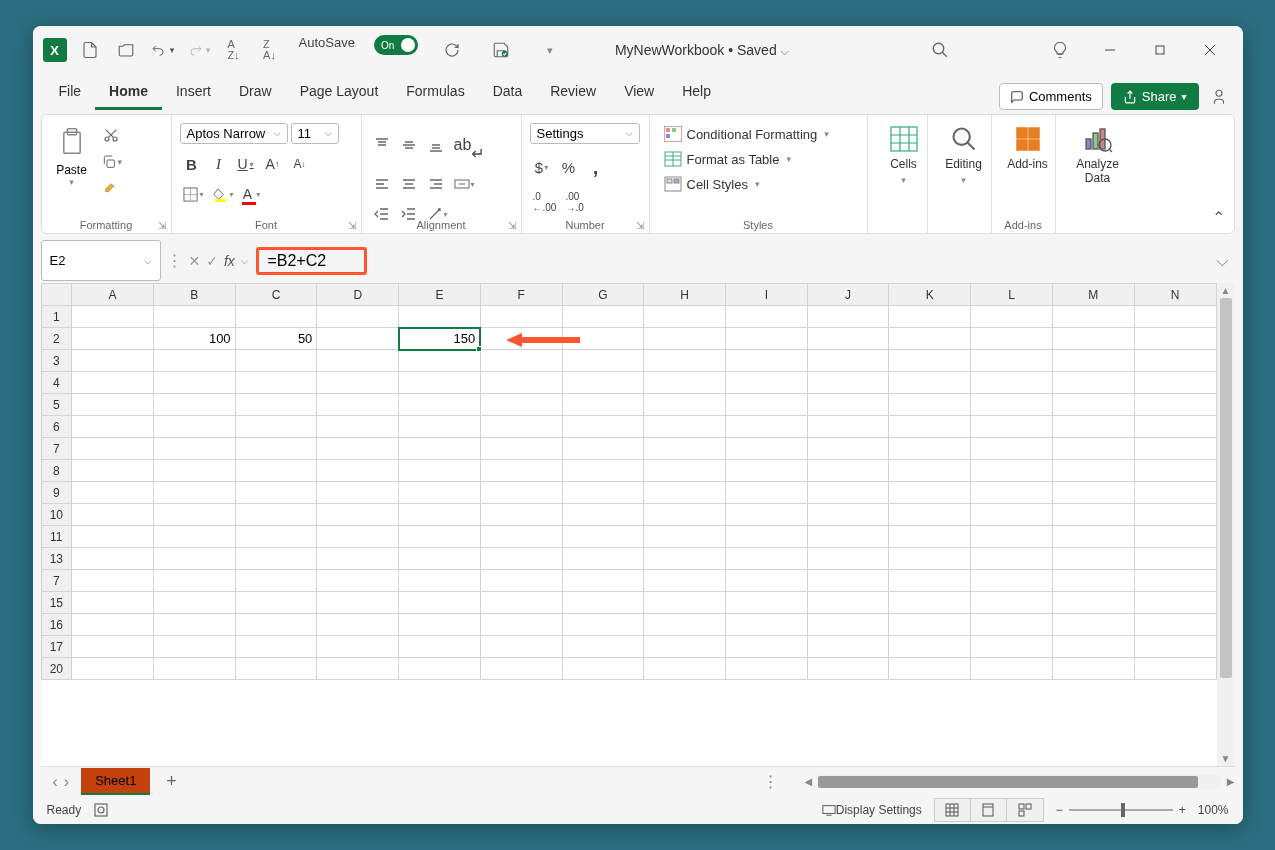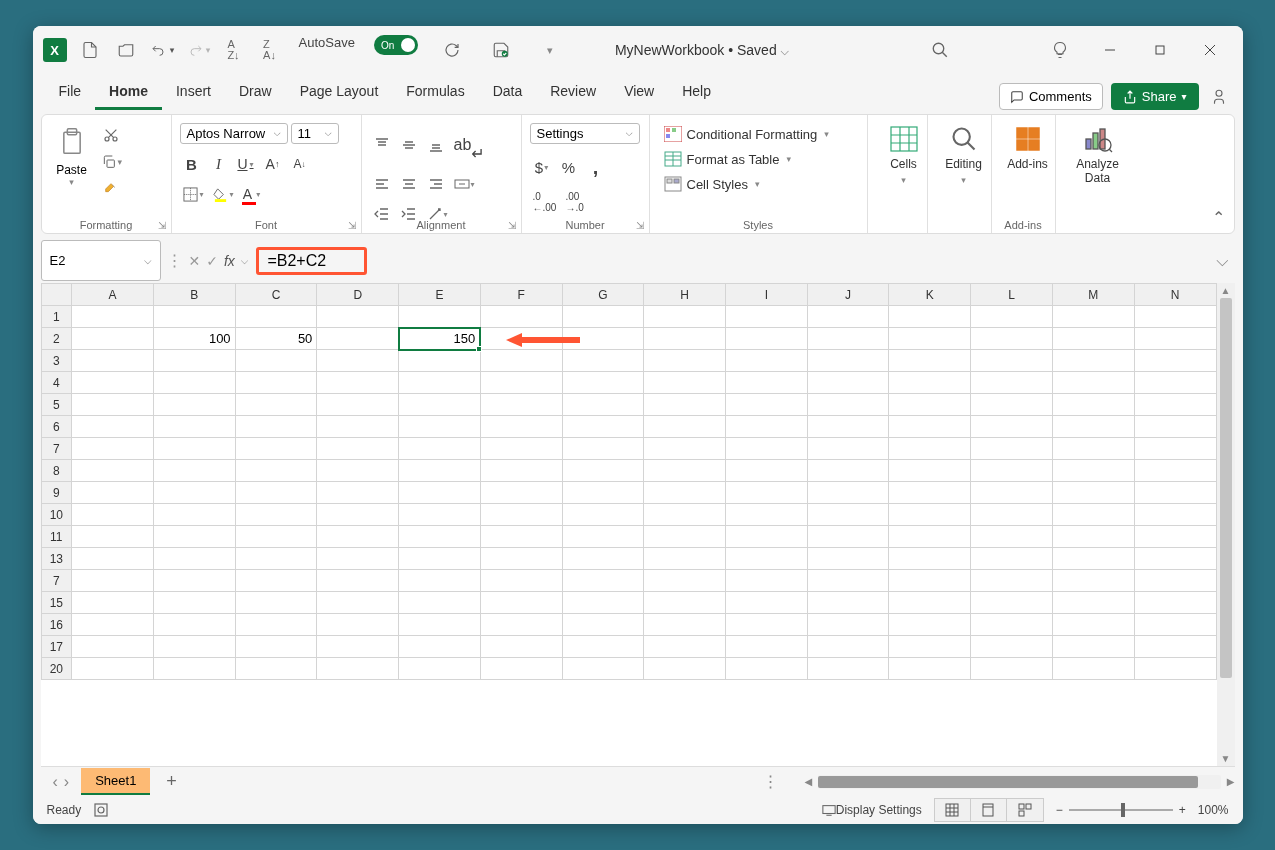--- a/index.html
+++ b/index.html
@@ -51,21 +51,21 @@
 .cell-selected { border: 2px solid #107c41 !important; position: relative; }
 .fill-handle { position: absolute; bottom: -3px; right: -3px; width: 6px; height: 6px; background: #107c41; border: 1px solid #fff; }
 .arrow-annot { position: absolute; left: 465px; top: 50px; color: #ff5533; display: flex; align-items: center; }
 .arrow-head { width: 0; height: 0; border-top: 7px solid transparent; border-bottom: 7px solid transparent; border-right: 16px solid #ff5533; }
 .arrow-line { width: 58px; height: 6px; background: #ff5533; }
 .vscroll { width: 18px; background: #f0f0f0; display: flex; flex-direction: column; align-items: center; padding: 2px 0; }
 .vscroll-track { flex: 1; width: 14px; background: #f0f0f0; margin: 2px 0; position: relative; }
 .vscroll-thumb { width: 12px; height: 380px; background: #c4c4c4; border-radius: 2px; position: absolute; top: 0; left: 1px; }
 .sheets-bar { height: 30px; display: flex; align-items: center; background: #f5f5f5; margin: 0 8px; border-top: 1px solid #ddd; }
 .nav-arrows { display: flex; gap: 6px; padding: 0 12px; color: #888; }
-.sheet-tab { padding: 5px 14px; font-size: 13px; background: #fdba74; border-bottom: 2px solid #107c41; }
+.sheet-tab { padding: 5px 14px; font-size: 13px; background: #c2410c; border-bottom: 2px solid #107c41; }
 .add-sheet { margin-left: 16px; color: #666; font-size: 18px; }
 .hscroll { flex: 1; margin-left: 18px; display: flex; align-items: center; }
 .hscroll-track { flex: 1; height: 14px; background: #f0f0f0; border-radius: 2px; margin: 0 6px; position: relative; }
 .hscroll-thumb { height: 12px; width: 380px; background: #999; border-radius: 2px; position: absolute; left: 0; top: 1px; }
 .status-bar { height: 28px; display: flex; align-items: center; padding: 0 14px; background: #f5f5f5; font-size: 12px; color: #444; gap: 12px; }
 .status-right { margin-left: auto; display: flex; align-items: center; gap: 12px; }
 .view-btns { display: flex; border: 1px solid #ccc; }
 .view-btn { width: 36px; height: 22px; display: flex; align-items: center; justify-content: center; background: #f0f0f0; border-right: 1px solid #ccc; }
 .view-btn:last-child { border-right: none; }
 .zoom-slider { width: 130px; display: flex; align-items: center; gap: 6px; }

